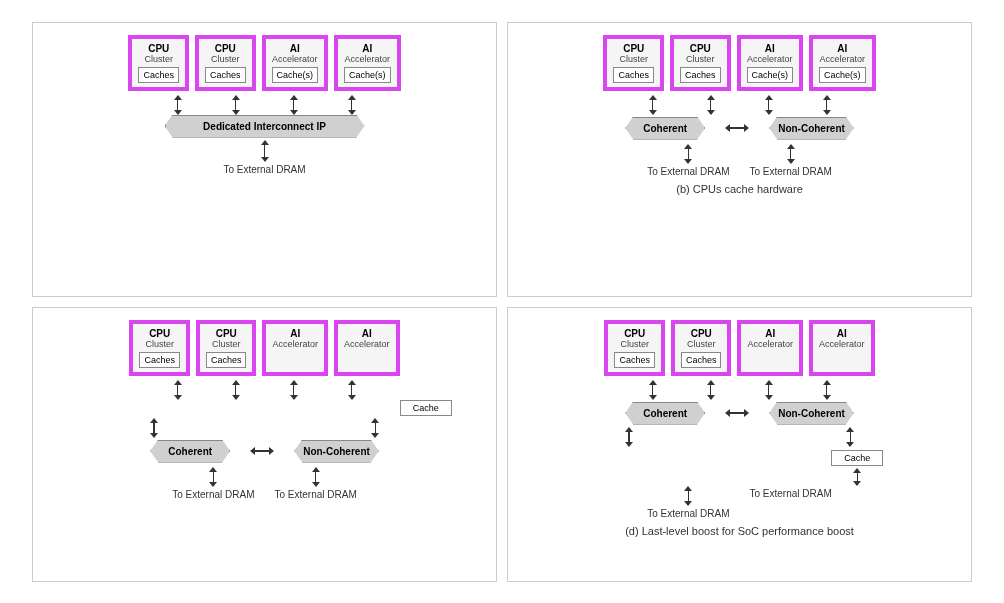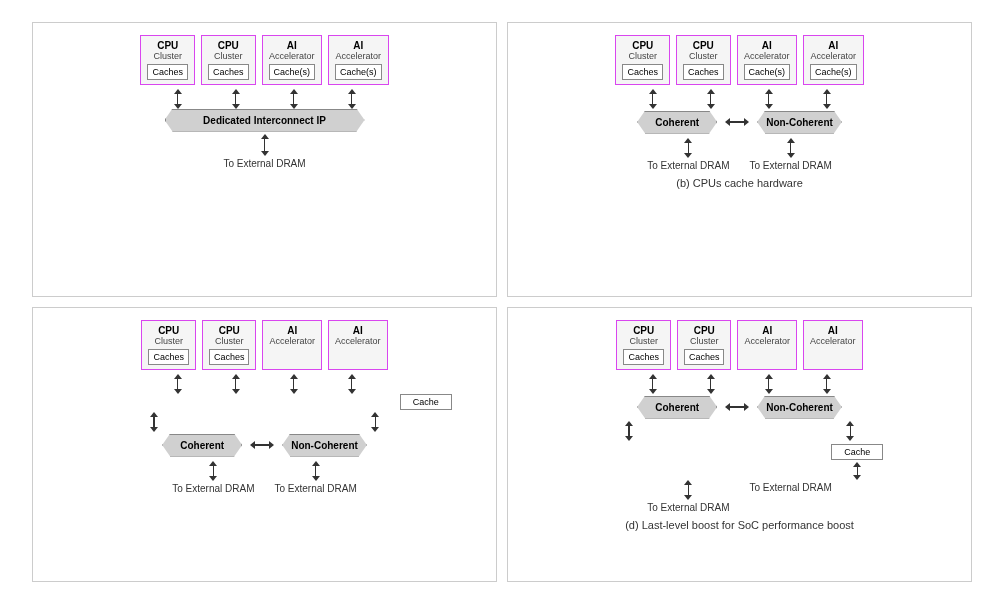--- a/index.html
+++ b/index.html
@@ -39,21 +39,21 @@
       text-align: center;
     }
     
     .clusters-row {
       display: flex;
       flex-direction: row;
       gap: 6px;
       margin-bottom: 4px;
     }
     .cluster-box {
-      border: 1px solid #d946ef;
+      border: 4px solid #d946ef;
       padding: 4px 6px;
       text-align: center;
       font-size: 10px;
       background: #f5f5f5;
       min-width: 52px;
     }
     .cluster-box .title {
       font-weight: bold;
       font-size: 10px;
     }
@@ -134,21 +134,21 @@
     .to-dram {
       font-size: 10px;
       color: #333;
       margin-top: 2px;
       text-align: center;
     }
     .interconnect-row {
       display: flex;
       flex-direction: row;
       align-items: center;
-      gap: 8px;
+      gap: 20px;
       margin-top: 2px;
     }
     .h-arrow {
       display: flex;
       align-items: center;
     }
     .h-line {
       height: 1.5px;
       width: 14px;
       background: #333;

